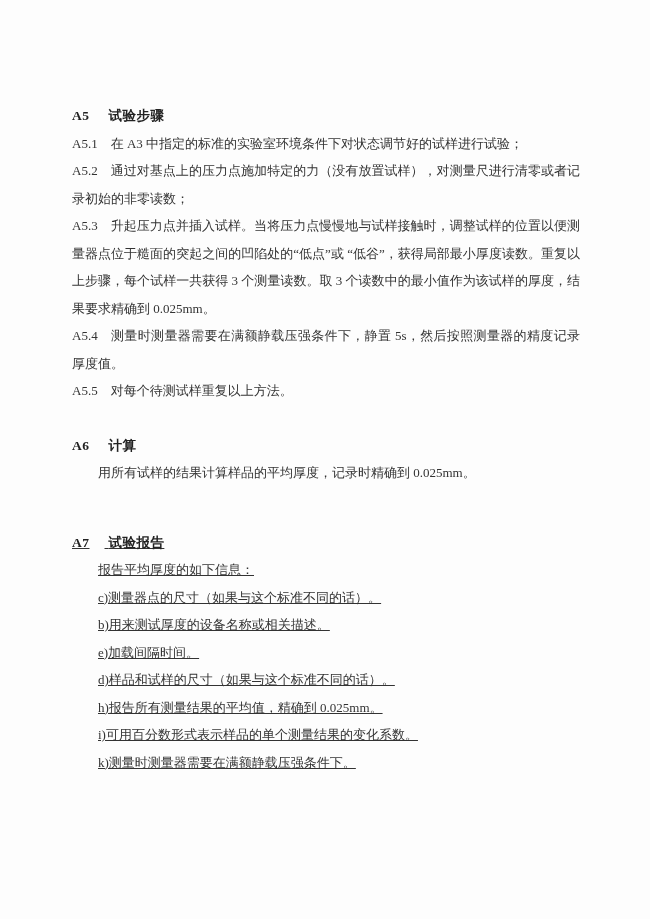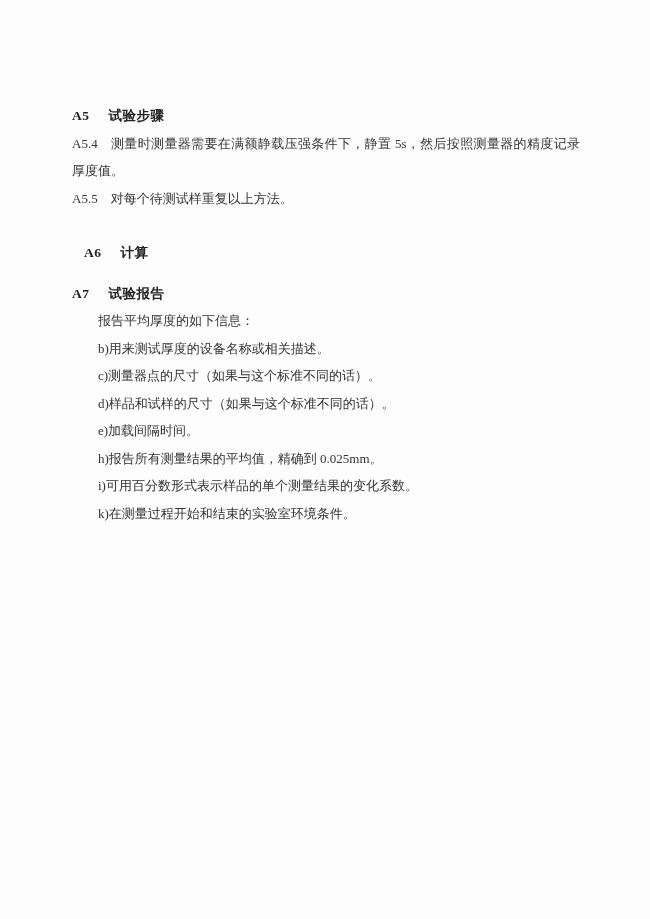--- a/index.html
+++ b/index.html
@@ -14,22 +14,22 @@
     background: #fdfdfd;
     box-sizing: border-box;
     padding: 102px 70px 0 72px;
     font-family: "Liberation Serif", "DejaVu Serif", serif;
     font-size: 13px;
     line-height: 27.5px;
     color: #333333;
     overflow: hidden;
   }
   section { margin: 0; }
-  .sec-a6 { margin-top: 27px; margin-left: 12px; }
-  .sec-a7 { margin-top: 13px; }
+  .sec-a6 { margin-top: 27px; }
+  .sec-a7 { margin-top: 42px; text-decoration: underline; }
   h2.sec-heading {
     font-size: 13.5px;
     font-weight: bold;
     color: #222222;
     margin: 0;
     line-height: 27.5px;
     letter-spacing: 0.5px;
   }
   .sec-num { margin-right: 15px; }
   p {
@@ -43,42 +43,52 @@
 <body>
 
 <div class="page">
 
   <section class="sec-a5">
     <h2 class="sec-heading">
       <span class="sec-num">A5</span>
       <span class="sec-title">试验步骤</span>
     </h2>
     <p class="clause">
+      <span class="clause-num">A5.1</span><span>在 A3 中指定的标准的实验室环境条件下对状态调节好的试样进行试验；</span>
+    </p>
+    <p class="clause">
+      <span class="clause-num">A5.2</span><span>通过对基点上的压力点施加特定的力（没有放置试样），对测量尺进行清零或者记录初始的非零读数；</span>
+    </p>
+    <p class="clause">
+      <span class="clause-num">A5.3</span><span>升起压力点并插入试样。当将压力点慢慢地与试样接触时，调整试样的位置以便测量器点位于糙面的突起之间的凹陷处的“低点”或 “低谷”，获得局部最小厚度读数。重复以上步骤，每个试样一共获得 3 个测量读数。取 3 个读数中的最小值作为该试样的厚度，结果要求精确到 0.025mm。</span>
+    </p>
+    <p class="clause">
       <span class="clause-num">A5.4</span><span>测量时测量器需要在满额静载压强条件下，静置 5s，然后按照测量器的精度记录厚度值。</span>
     </p>
     <p class="clause">
       <span class="clause-num">A5.5</span><span>对每个待测试样重复以上方法。</span>
     </p>
   </section>
 
   <section class="sec-a6">
     <h2 class="sec-heading">
       <span class="sec-num">A6</span>
       <span class="sec-title">计算</span>
     </h2>
+    <p class="indented">用所有试样的结果计算样品的平均厚度，记录时精确到 0.025mm。</p>
   </section>
 
   <section class="sec-a7">
     <h2 class="sec-heading">
       <span class="sec-num">A7</span>
       <span class="sec-title">试验报告</span>
     </h2>
     <p class="indented">报告平均厚度的如下信息：</p>
+    <p class="indented">c)测量器点的尺寸（如果与这个标准不同的话）。</p>
     <p class="indented">b)用来测试厚度的设备名称或相关描述。</p>
-    <p class="indented">c)测量器点的尺寸（如果与这个标准不同的话）。</p>
+    <p class="indented">e)加载间隔时间。</p>
     <p class="indented">d)样品和试样的尺寸（如果与这个标准不同的话）。</p>
-    <p class="indented">e)加载间隔时间。</p>
     <p class="indented">h)报告所有测量结果的平均值，精确到 0.025mm。</p>
     <p class="indented">i)可用百分数形式表示样品的单个测量结果的变化系数。</p>
-    <p class="indented">k)在测量过程开始和结束的实验室环境条件。</p>
+    <p class="indented">k)测量时测量器需要在满额静载压强条件下。</p>
   </section>
 
 </div>
 
 </body></html>

